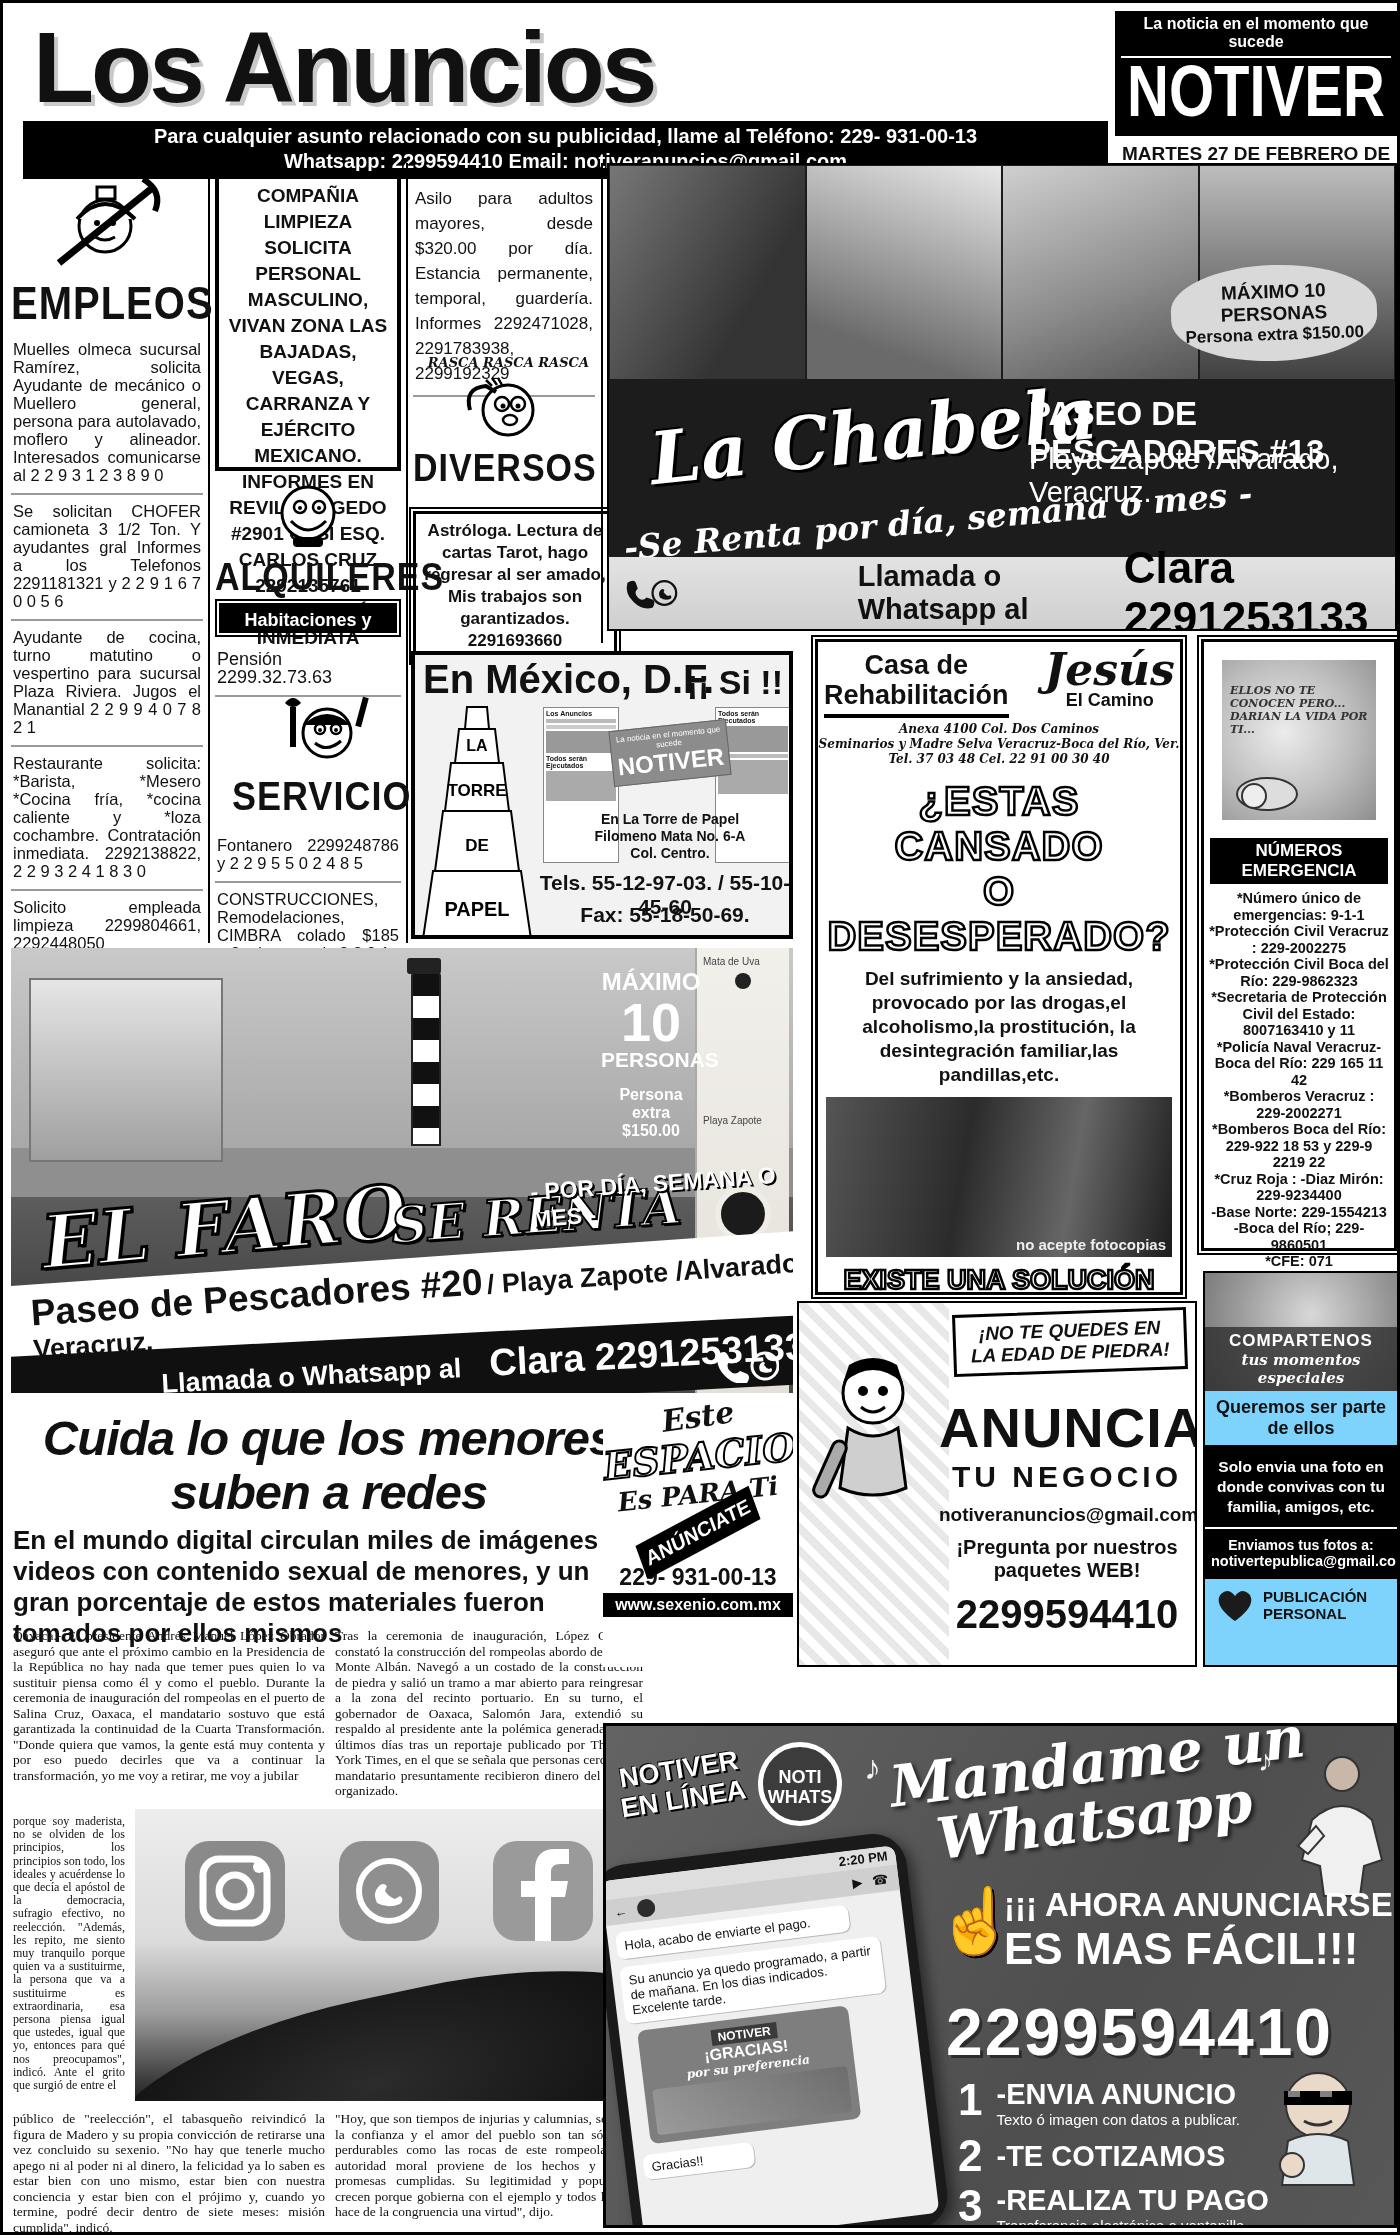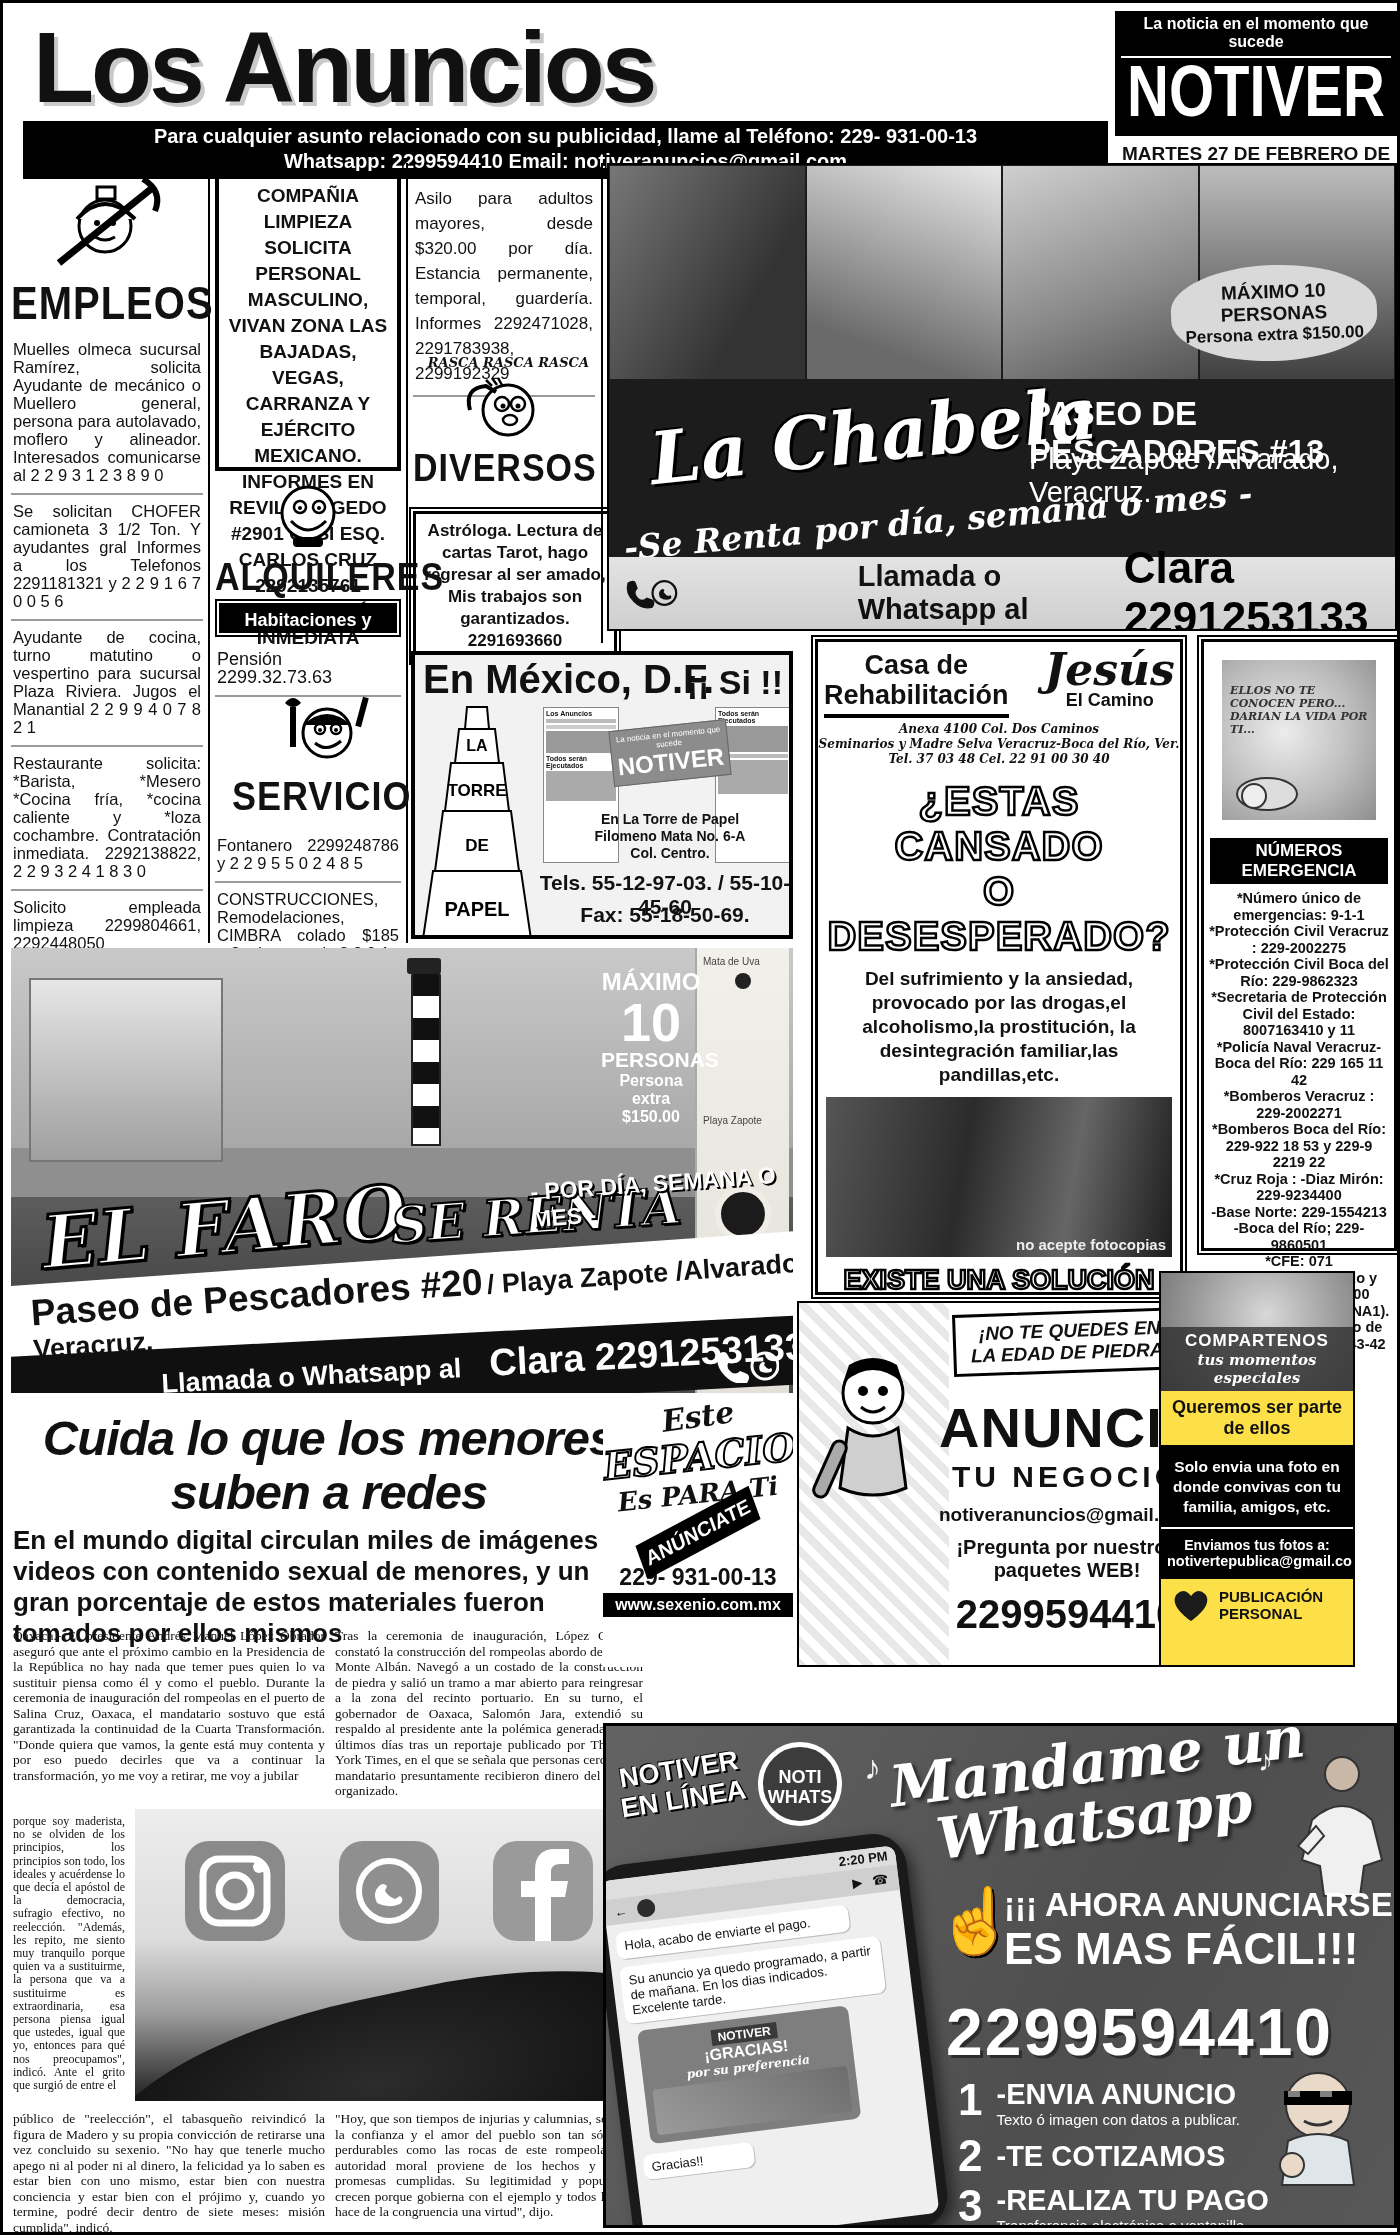--- a/index.html
+++ b/index.html
@@ -255,21 +255,21 @@
     <div style="position:absolute;right:4px;top:0;width:92px;height:100%;background:linear-gradient(#f2f0ea,#e2e0d8);border-left:2px solid #aaa;">
       <div style="font-size:10px;color:#444;padding:8px 4px 0 6px;">Mata de Uva</div>
       <div style="width:16px;height:16px;border-radius:50%;background:#222;margin:6px auto;"></div>
       <div style="font-size:10px;color:#444;padding:120px 4px 0 6px;">Playa Zapote</div>
       <div style="width:44px;height:44px;border-radius:50%;background:#1b1b1b;margin:60px auto 0;border:6px solid #efede6;"></div>
     </div>
     <div class="ctr" style="position:absolute;left:590px;top:20px;width:100px;color:#fff;">
       <div style="font-weight:900;font-size:24px;">MÁXIMO</div>
       <div style="font-weight:900;font-size:54px;line-height:52px;">10</div>
       <div style="font-weight:900;font-size:21px;">PERSONAS</div>
-      <div style="font-weight:bold;font-size:16px;">Persona extra</div>
+      <div style="font-weight:bold;font-size:16px;margin-top:14px;">Persona extra</div>
       <div style="font-weight:bold;font-size:16px;">$150.00</div>
     </div>
     <div class="outline script" style="position:absolute;left:30px;top:236px;font-size:74px;transform:rotate(-5deg);-webkit-text-stroke:3px #000;">EL FARO</div>
     <div class="outline script" style="position:absolute;left:380px;top:238px;font-size:50px;transform:rotate(-4deg);">SE RENTA</div>
     <div style="position:absolute;left:520px;top:222px;width:260px;color:#fff;font-weight:900;font-size:23px;transform:rotate(-4deg);text-shadow:2px 2px 0 #000;">- POR DÍA, SEMANA O MES -</div>
     <div style="position:absolute;left:-10px;top:308px;width:820px;background:#fff;transform:rotate(-4deg);padding:8px 30px;box-shadow:0 2px 0 #000;">
       <span style="font-weight:900;font-size:37px;">Paseo de Pescadores #20</span>
       <span style="font-weight:bold;font-size:27px;">/ Playa Zapote /Alvarado, Veracruz.</span>
     </div>
     <div style="position:absolute;left:-10px;bottom:-6px;width:820px;background:#101010;transform:rotate(-3deg);padding:10px 60px 16px 160px;">
@@ -344,21 +344,21 @@
     <div class="ctr" style="position:absolute;left:140px;top:92px;width:256px;">
       <div style="font-weight:900;font-size:56px;letter-spacing:1px;">ANUNCIA</div>
       <div style="font-weight:900;font-size:30px;letter-spacing:4px;">TU NEGOCIO</div>
       <div style="font-weight:bold;font-size:19px;margin-top:10px;">notiveranuncios@gmail.com</div>
       <div style="font-weight:900;font-size:20px;margin-top:10px;">¡Pregunta por nuestros</div>
       <div style="font-weight:900;font-size:20px;">paquetes WEB!</div>
       <div style="font-weight:900;font-size:40px;margin-top:10px;">2299594410</div>
     </div>
   </div>
 
-  <div class="abs" style="left:1156px;top:1268px;width:196px;height:396px;border:2px solid #000;background:#fde047;overflow:hidden;">
+  <div class="abs" style="left:1200px;top:1268px;width:196px;height:396px;border:2px solid #000;background:#7dd3fc;overflow:hidden;">
     <div style="position:relative;height:118px;background:radial-gradient(circle at 55% 35%,#d8d8d8 0%,#9b9b9b 55%,#6f6f6f 100%);">
       <div class="ctr" style="position:absolute;left:0;bottom:0;width:100%;background:rgba(40,40,40,.75);color:#fff;padding:4px 0;">
         <div style="font-weight:900;font-size:17px;letter-spacing:1px;">COMPARTENOS</div>
         <div class="script" style="font-size:15px;">tus momentos especiales</div>
       </div>
     </div>
     <div class="ctr" style="font-weight:900;font-size:18px;padding:6px 8px;border-bottom:2px solid #000;">Queremos ser parte de ellos</div>
     <div class="blackbar ctr" style="font-size:15.5px;line-height:20px;padding:10px 10px;">Solo envia una foto en donde convivas con tu familia, amigos, etc.</div>
     <div class="blackbar ctr" style="font-size:14px;padding:8px 6px 10px;border-top:2px solid #fff;">
       <span>Enviamos tus fotos a:</span>

